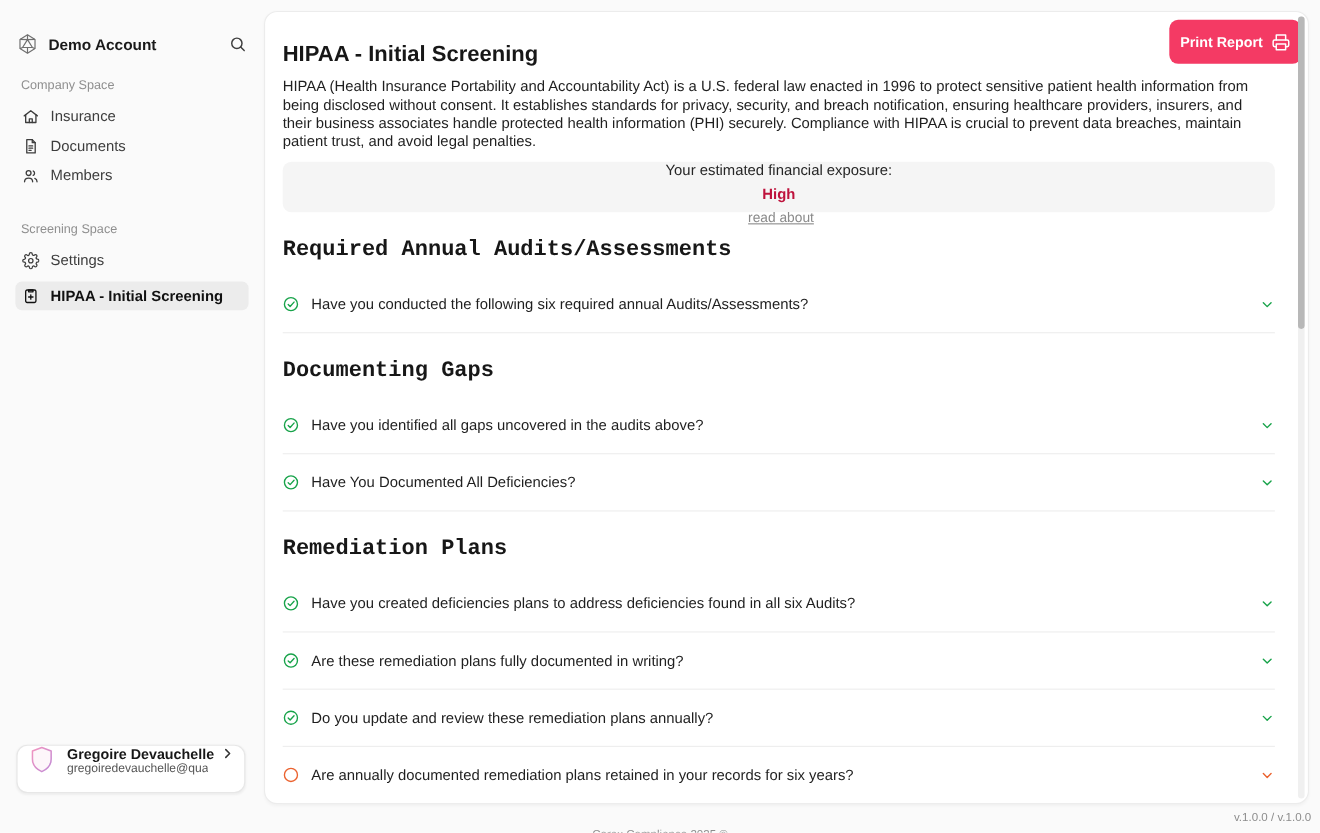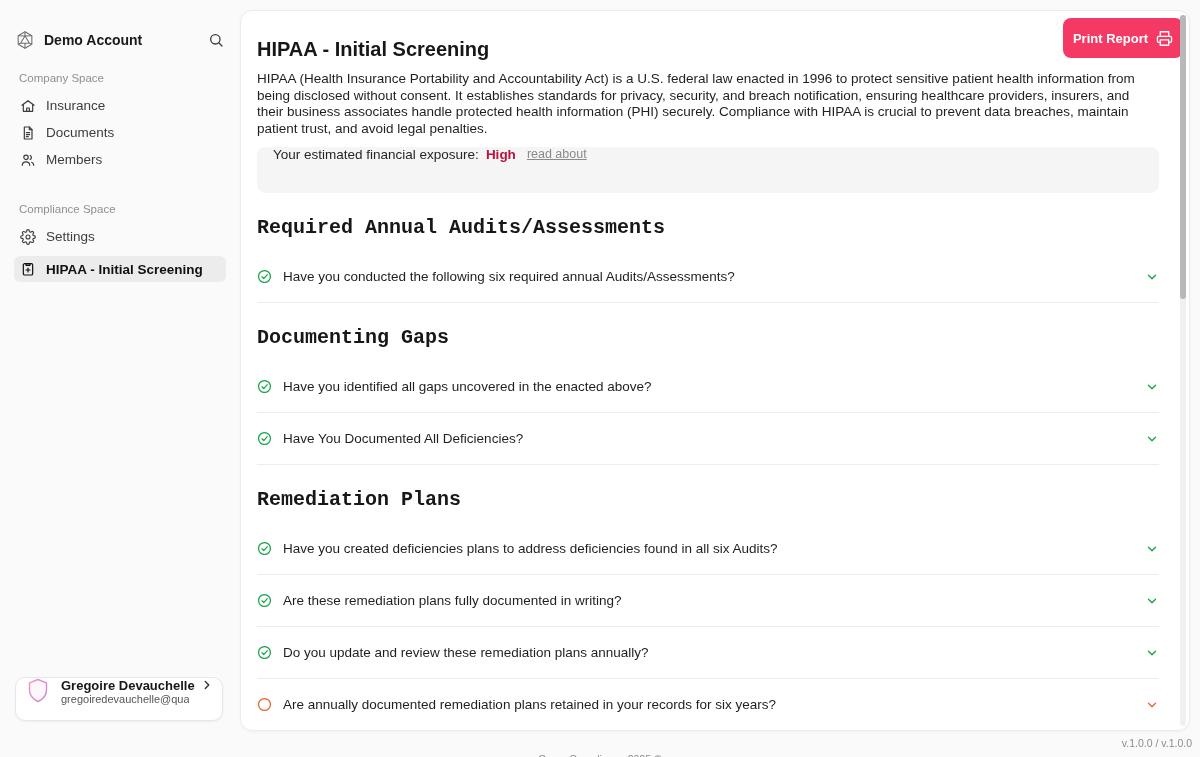--- a/index.html
+++ b/index.html
@@ -51,21 +51,21 @@
   .page-title { margin:0; font-size:20px; line-height:24px; font-weight:700; color:#171717; }
   .print-btn {
     position:absolute; top:7px; right:6px; width:120px; height:40px;
     background:#f43a64; color:#ffffff; border:none; border-radius:8px;
     font-family:inherit; font-size:13px; font-weight:700;
     display:flex; align-items:center; justify-content:center; gap:8px; cursor:pointer;
   }
   .desc { margin:10px 0 0; font-size:13.5px; line-height:16.6px; color:#1f1f1f; }
   .banner {
     margin-top:10px; height:46px; background:#f5f5f5; border-radius:8px;
-    display:flex; padding:0 16px; gap:7px; font-size:13.5px; color:#262626;
+    display:flex; align-items:center; padding:0 16px; gap:7px; font-size:13.5px; color:#262626;flex-direction:column;
   }
   .banner .high { font-weight:700; color:#be123c; }
   .banner .read-about { font-size:12.5px; color:#8a8a8a; text-decoration:underline; cursor:pointer; margin-left:4px; }
   .section-title { margin:22px 0 0; font-size:20px; line-height:26px; font-weight:700; color:#171717;font-family:Liberation Mono, monospace; }
   .rows { margin-top:10px; }
   .q-row {
     height:52px; display:flex; align-items:center; gap:11px;
     border-bottom:1px solid #ededed; cursor:pointer;
   }
   .q-row .q-icon { width:15px; height:15px; flex:0 0 15px; }
@@ -132,21 +132,21 @@
       <svg viewBox="0 0 24 24" width="16" height="16" fill="none" stroke="#3d3d3d" stroke-width="1.8" stroke-linecap="round" stroke-linejoin="round">
         <circle cx="9" cy="8" r="3.3"></circle>
           <path d="M3.5 20c0-3.1 2.5-5.2 5.5-5.2s5.5 2.1 5.5 5.2"></path>
         <path d="M15.3 5.2a3.3 3.3 0 0 1 0 5.9"></path>
           <path d="M17.5 15.4c1.9.7 3 2.3 3 4.6"></path>
       </svg>
     </span>
     <span>Members</span>
   </div>
 
-  <div class="nav-label second">Compliance Space</div>
+  <div class="nav-label second">Screening Space</div>
 
   <div class="nav-item">
     <span class="icon-16">
       <svg viewBox="0 0 24 24" width="16" height="16" fill="none" stroke="#3d3d3d" stroke-width="1.7" stroke-linecap="round" stroke-linejoin="round">
         <circle cx="12" cy="12" r="3"></circle>
         <path d="M19.4 15a1.65 1.65 0 0 0 .33 1.82l.06.06a2 2 0 1 1-2.83 2.83l-.06-.06a1.65 1.65 0 0 0-1.82-.33 1.65 1.65 0 0 0-1 1.51V21a2 2 0 1 1-4 0v-.09a1.65 1.65 0 0 0-1-1.51 1.65 1.65 0 0 0-1.82.33l-.06.06a2 2 0 1 1-2.83-2.83l.06-.06a1.65 1.65 0 0 0 .33-1.82 1.65 1.65 0 0 0-1.51-1H3a2 2 0 1 1 0-4h.09a1.65 1.65 0 0 0 1.51-1 1.65 1.65 0 0 0-.33-1.82l-.06-.06a2 2 0 1 1 2.83-2.83l.06.06a1.65 1.65 0 0 0 1.82.33h.09a1.65 1.65 0 0 0 1-1.51V3a2 2 0 1 1 4 0v.09a1.65 1.65 0 0 0 1 1.51h.09a1.65 1.65 0 0 0 1.82-.33l.06-.06a2 2 0 1 1 2.83 2.83l-.06.06a1.65 1.65 0 0 0-.33 1.82v.09a1.65 1.65 0 0 0 1.51 1H21a2 2 0 1 1 0 4h-.09a1.65 1.65 0 0 0-1.51 1z"></path>
       </svg>
     </span>
     <span>Settings</span>
   </div>
@@ -228,21 +228,21 @@
 
   <h2 class="section-title">Documenting Gaps</h2>
   <div class="rows">
     <div class="q-row complete">
       <span class="q-icon">
         <svg viewBox="0 0 24 24" width="15" height="15" fill="none" stroke="currentColor" stroke-width="2" stroke-linecap="round" stroke-linejoin="round">
             <circle cx="12" cy="12" r="9.5"></circle>
             <path d="M8 12.5l2.8 2.8L16.5 9"></path>
           </svg>
       </span>
-      <span class="q-text">Have you identified all gaps uncovered in the enacted above?</span>
+      <span class="q-text">Have you identified all gaps uncovered in the audits above?</span>
       <span class="chev">
         <svg viewBox="0 0 24 24" width="14" height="14" fill="none" stroke="currentColor" stroke-width="2.2" stroke-linecap="round" stroke-linejoin="round">
             <path d="M6 9l6 6 6-6"></path>
           </svg>
       </span>
     </div>
     <div class="q-row complete">
       <span class="q-icon">
         <svg viewBox="0 0 24 24" width="15" height="15" fill="none" stroke="currentColor" stroke-width="2" stroke-linecap="round" stroke-linejoin="round">
             <circle cx="12" cy="12" r="9.5"></circle>

